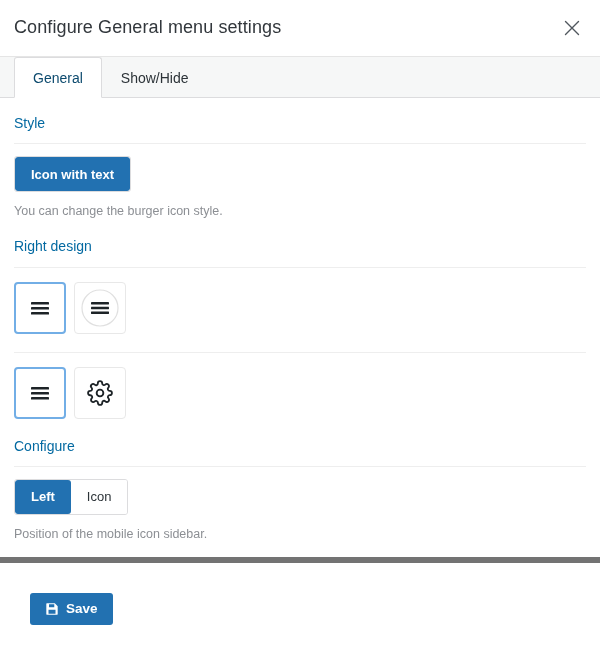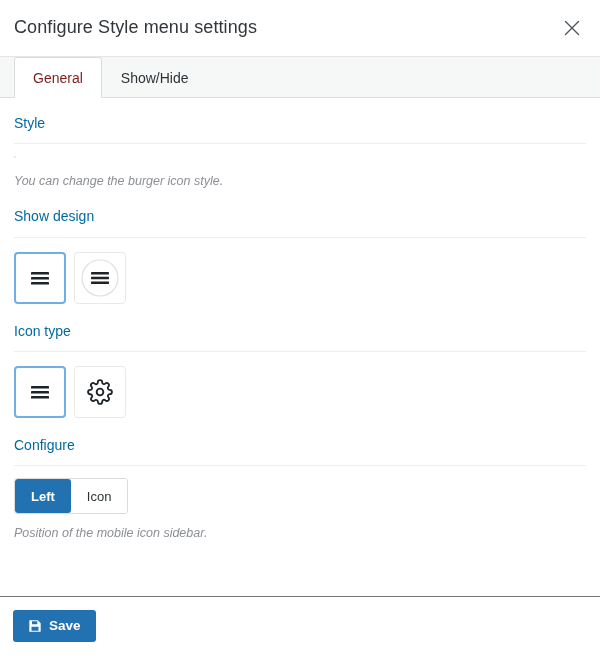--- a/index.html
+++ b/index.html
@@ -75,21 +75,21 @@
     border: 1px solid transparent;
     border-bottom: none;
     background: transparent;
     position: relative;
     top: 1px;
   }
   .tab.active {
     background: #ffffff;
     border-color: #dcdcde;
     border-bottom: 1px solid #ffffff;
-    color: #7f1d1d;
+    color: #0c4a6e;
     border-top-left-radius: 3px;
     border-top-right-radius: 3px;
   }
 
   
   .modal-body {
     flex: 1 1 auto;
     background: #ffffff;
     padding: 0 14px;
     overflow: hidden;
@@ -103,21 +103,20 @@
     margin-bottom: 11px;
   }
   .divider {
     height: 1px;
     background: #eeeeee;
     margin: 0 0 0 0;
   }
   .helper {
     font-size: 12.5px;
     color: #8c8f94;
-    font-style: italic;
     padding-top: 11px;
     padding-bottom: 2px;
     line-height: 1.3;
   }
 
   
   .btn-group {
     display: inline-flex;
     border: 1px solid #dcdcde;
     border-radius: 3px;
@@ -165,22 +164,22 @@
     cursor: pointer;
   }
   .tile.selected {
     border: 2px solid #72aee6;
   }
   .tile svg { display: block; }
 
   
   .modal-footer {
     flex: 0 0 auto;
-    border-top: 1px solid #737373;
-    padding: 13px;
+    border-top: 6px solid #737373;
+    padding: 30px;
     background: #ffffff;
   }
   .save-btn {
     display: inline-flex;
     align-items: center;
     gap: 7px;
     background: #2271b1;
     color: #ffffff;
     border: none;
     border-radius: 3px;
@@ -192,21 +191,21 @@
     line-height: 1;
   }
   .save-btn svg { display: block; }
 </style>
 </head>
 <body>
 
 <div class="modal">
 
   <div class="modal-header">
-    <div class="modal-title">Configure Style menu settings</div>
+    <div class="modal-title">Configure General menu settings</div>
     <button class="close-btn">
       <span>
         <svg width="22" height="22" viewBox="0 0 22 22" fill="none">
           <path d="M4.5 4.5 L17.5 17.5 M17.5 4.5 L4.5 17.5" stroke="#50575e" stroke-width="1.4" stroke-linecap="round"></path>
         </svg>
       </span>
     </button>
   </div>
 
   <div class="tabbar">
@@ -217,26 +216,27 @@
       <span>Show/Hide</span>
     </div>
   </div>
 
   <div class="modal-body">
 
     <div class="section">
       <div class="section-label">Style</div>
       <div class="divider"></div>
       <div class="btn-group">
+        <button class="seg active">Icon with text</button>
       </div>
       <div class="helper">You can change the burger icon style.</div>
     </div>
 
     <div class="section">
-      <div class="section-label">Show design</div>
+      <div class="section-label">Right design</div>
       <div class="divider"></div>
       <div class="tile-row">
         <div class="tile selected">
           <span>
             <svg width="26" height="20" viewBox="0 0 26 20">
               <rect x="4" y="4" width="18" height="2.6" rx="0.4" fill="#1d2327"></rect>
               <rect x="4" y="9" width="18" height="2.6" rx="0.4" fill="#1d2327"></rect>
               <rect x="4" y="14" width="18" height="2.6" rx="0.4" fill="#1d2327"></rect>
             </svg>
           </span>
@@ -248,21 +248,20 @@
               <rect x="12" y="15" width="18" height="2.4" rx="0.4" fill="#1d2327"></rect>
               <rect x="12" y="19.8" width="18" height="2.4" rx="0.4" fill="#1d2327"></rect>
               <rect x="12" y="24.6" width="18" height="2.4" rx="0.4" fill="#1d2327"></rect>
             </svg>
           </span>
         </div>
       </div>
     </div>
 
     <div class="section">
-      <div class="section-label">Icon type</div>
       <div class="divider"></div>
       <div class="tile-row">
         <div class="tile selected">
           <span>
             <svg width="26" height="20" viewBox="0 0 26 20">
               <rect x="4" y="4" width="18" height="2.6" rx="0.4" fill="#1d2327"></rect>
               <rect x="4" y="9" width="18" height="2.6" rx="0.4" fill="#1d2327"></rect>
               <rect x="4" y="14" width="18" height="2.6" rx="0.4" fill="#1d2327"></rect>
             </svg>
           </span>

